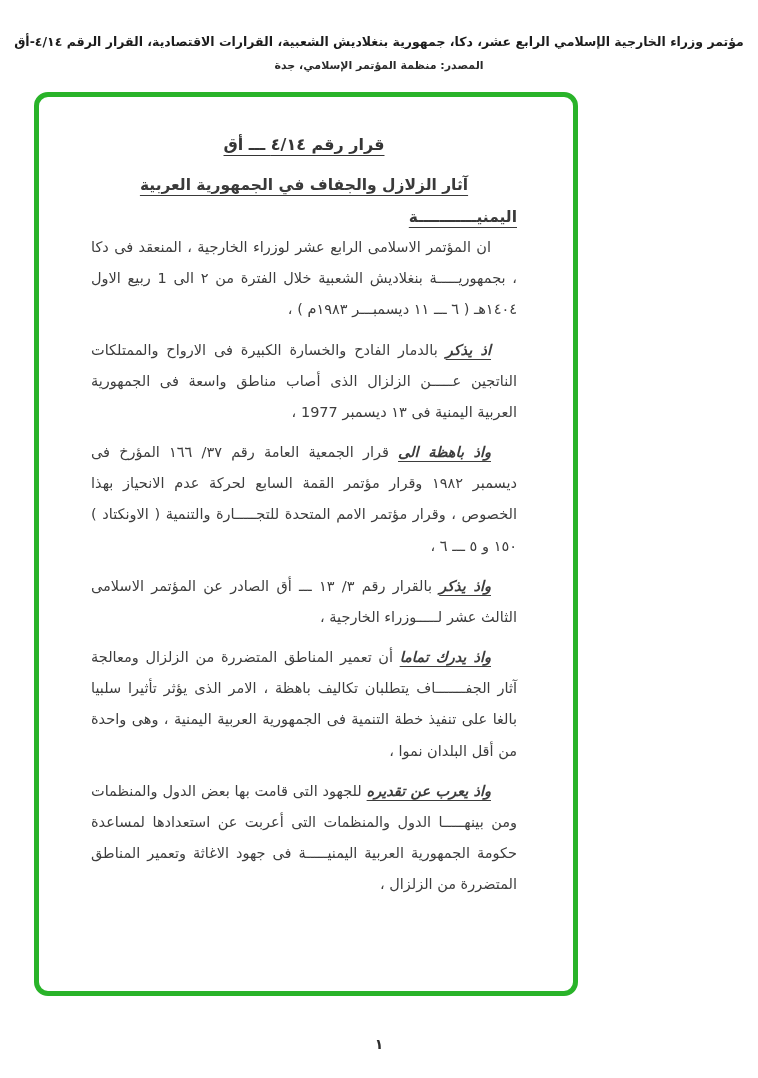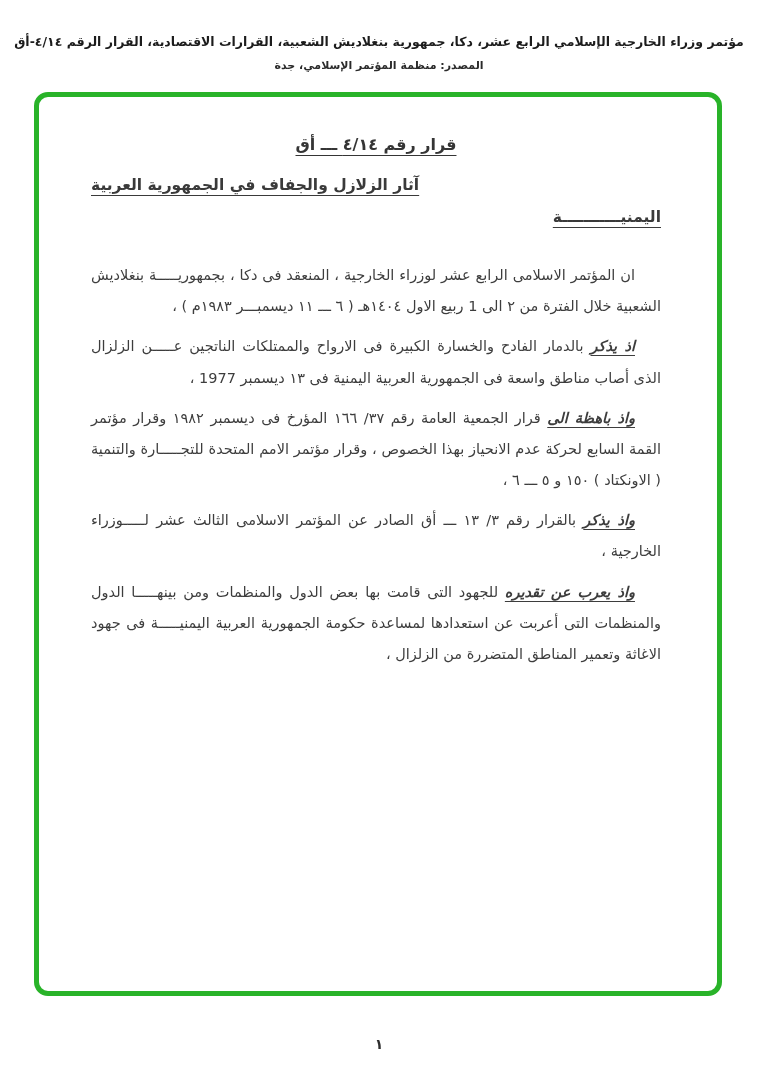--- a/index.html
+++ b/index.html
@@ -39,21 +39,21 @@
     font-size: 11px;
     font-weight: bold;
     color: #2a2a2a;
   }
 
   
   .scan-frame {
     position: absolute;
     top: 92px;
     left: 34px;
-    width: 688px;
+    width: 544px;
     height: 904px;
     border: 5px solid #29b329;
     border-radius: 14px;
     background: #ffffff;
   }
 
   .doc-body {
     direction: rtl;
     padding: 38px 56px 0 52px;
     color: #3b3b3b;
@@ -65,37 +65,37 @@
     font-weight: bold;
     color: #353535;
     margin-bottom: 22px;
   }
   .res-title .u {
     text-decoration: underline;
     text-underline-offset: 5px;
   }
 
   .res-subtitle {
-    text-align: left;
+    text-align: center;
     font-size: 15.5px;
     font-weight: bold;
     color: #3a3a3a;
     margin-bottom: 14px;
   }
   .res-subtitle .u {
     text-decoration: underline;
     text-underline-offset: 5px;
   }
 
   .res-subtitle2 {
     text-align: right;
     font-size: 15.5px;
     font-weight: bold;
     color: #3a3a3a;
-    margin-bottom: 34px;
+    margin-bottom: 6px;
   }
   .res-subtitle2 .u {
     text-decoration: underline;
     text-underline-offset: 5px;
   }
 
   .para {
     direction: rtl;
     text-align: justify;
     font-size: 14.5px;
@@ -158,20 +158,23 @@
 
 
       <p class="para">
         <span class="lead">واذ باهظة الى</span><span> قرار الجمعية العامة رقم ٣٧/ ١٦٦ المؤرخ فى ديسمبر ١٩٨٢ وقرار مؤتمر القمة السابع لحركة عدم الانحياز بهذا الخصوص ، وقرار مؤتمر الامم المتحدة للتجـــــارة والتنمية ( الاونكتاد ) ١٥٠ و ٥ ـــ ٦ ،</span>
       </p>
 
       <p class="para">
         <span class="lead">واذ يذكر</span><span> بالقرار رقم ٣/ ١٣ ـــ أق الصادر عن المؤتمر الاسلامى الثالث عشر لـــــوزراء الخارجية ،</span>
       </p>
 
+      <p class="para">
+        <span class="lead">واذ يدرك تماما</span><span> أن تعمير المناطق المتضررة من الزلزال ومعالجة آثار الجفـــــــاف يتطلبان تكاليف باهظة ، الامر الذى يؤثر تأثيرا سلبيا بالغا على تنفيذ خطة التنمية فى الجمهورية العربية اليمنية ، وهى واحدة من أقل البلدان نموا ،</span>
+      </p>
 
       <p class="para">
         <span class="lead">واذ يعرب عن تقديره</span><span> للجهود التى قامت بها بعض الدول والمنظمات ومن بينهـــــا الدول والمنظمات التى أعربت عن استعدادها لمساعدة حكومة الجمهورية العربية اليمنيـــــة فى جهود الاغاثة وتعمير المناطق المتضررة من الزلزال ،</span>
       </p>
 
     </div>
   </div>
 
   <div class="page-footer">
     <span>١</span>

